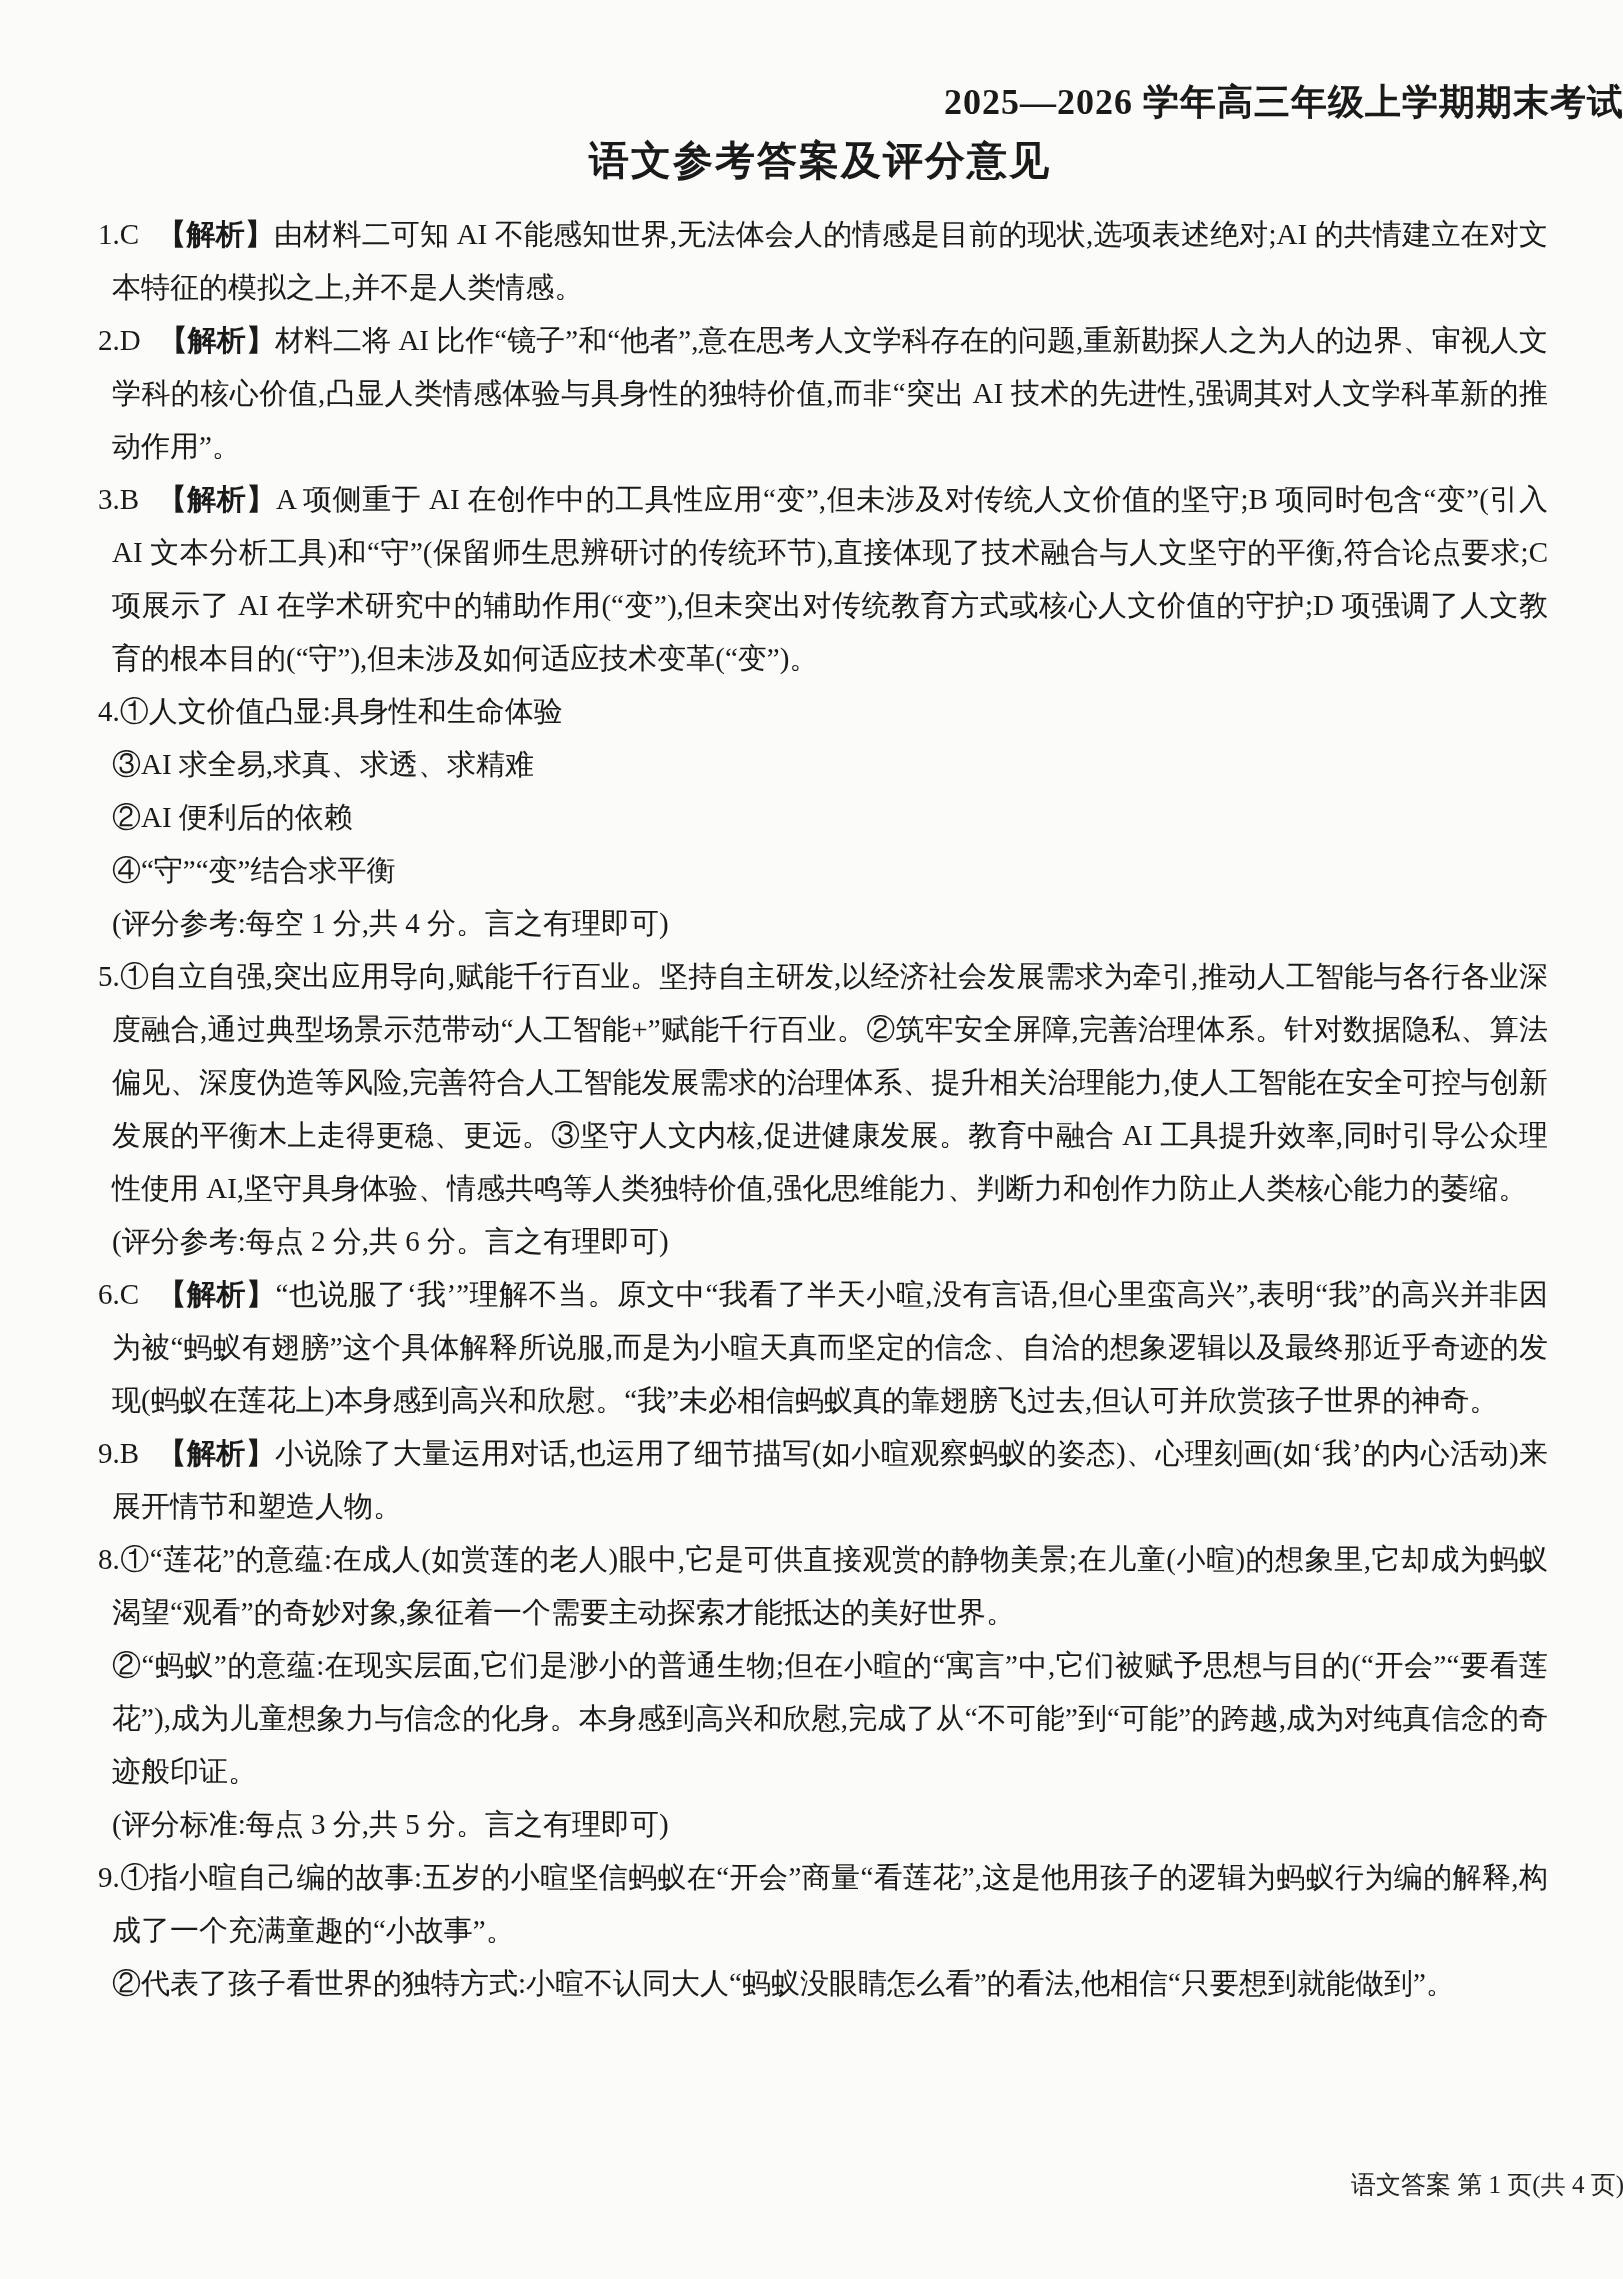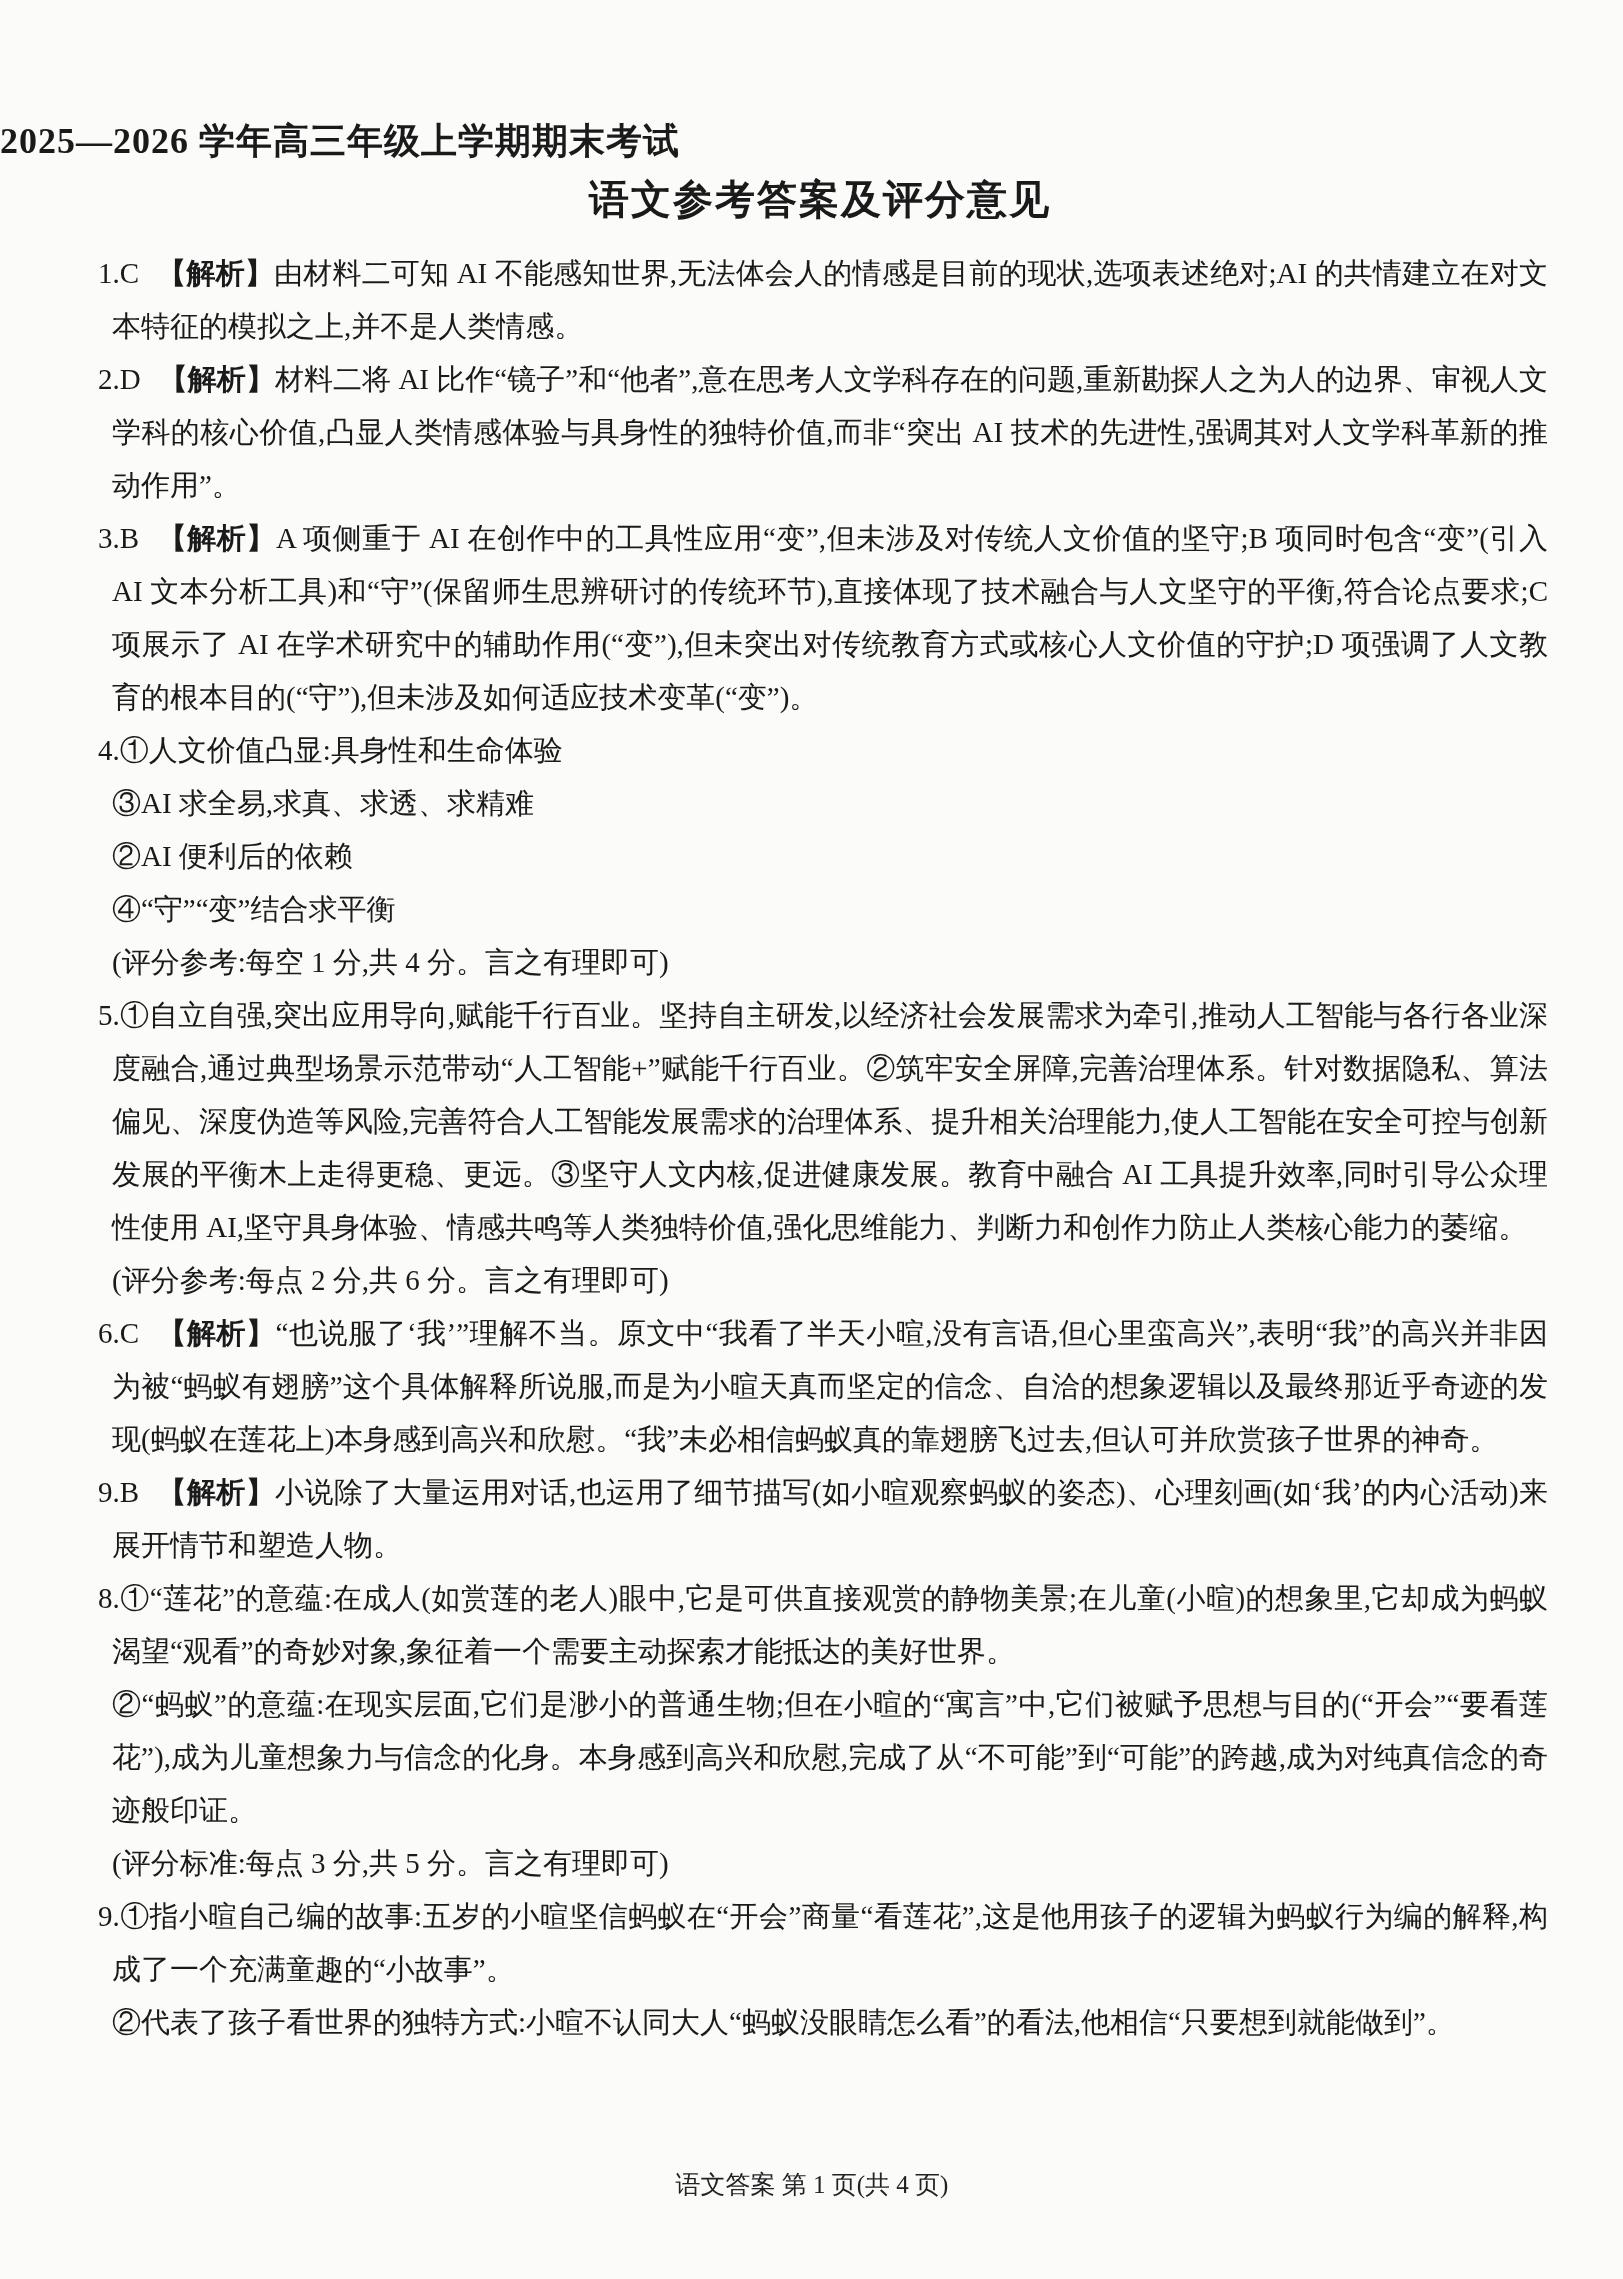--- a/index.html
+++ b/index.html
@@ -12,22 +12,22 @@
     font-family: "Liberation Serif", "DejaVu Serif", serif;
   }
   .page {
     position: relative;
     width: 1624px;
     height: 2280px;
     overflow: hidden;
   }
   .doc-title {
     margin: 0;
-    padding-top: 117px;
-    text-align: left;
+    padding-top: 78px;
+    text-align: right;
     font-size: 36px;
     line-height: 48px;
     font-weight: 700;
     letter-spacing: 1px;
   }
   .doc-subtitle {
     margin: 8px 0 0 16px;
     text-align: center;
     font-size: 40px;
     line-height: 52px;
@@ -52,21 +52,21 @@
   .num.gap { margin-right: 18px; }
   .analysis-label {
     font-family: "Liberation Sans", "DejaVu Sans", sans-serif;
     font-weight: 700;
   }
   .footer {
     position: absolute;
     left: 0;
     right: 0;
     top: 2169px;
-    text-align: center;
+    text-align: right;
     font-size: 25px;
     line-height: 32px;
     color: #222222;
   }
 </style>
 </head>
 <body>
 
 <div class="page">
   <h1 class="doc-title">2025—2026 学年高三年级上学期期末考试</h1>

